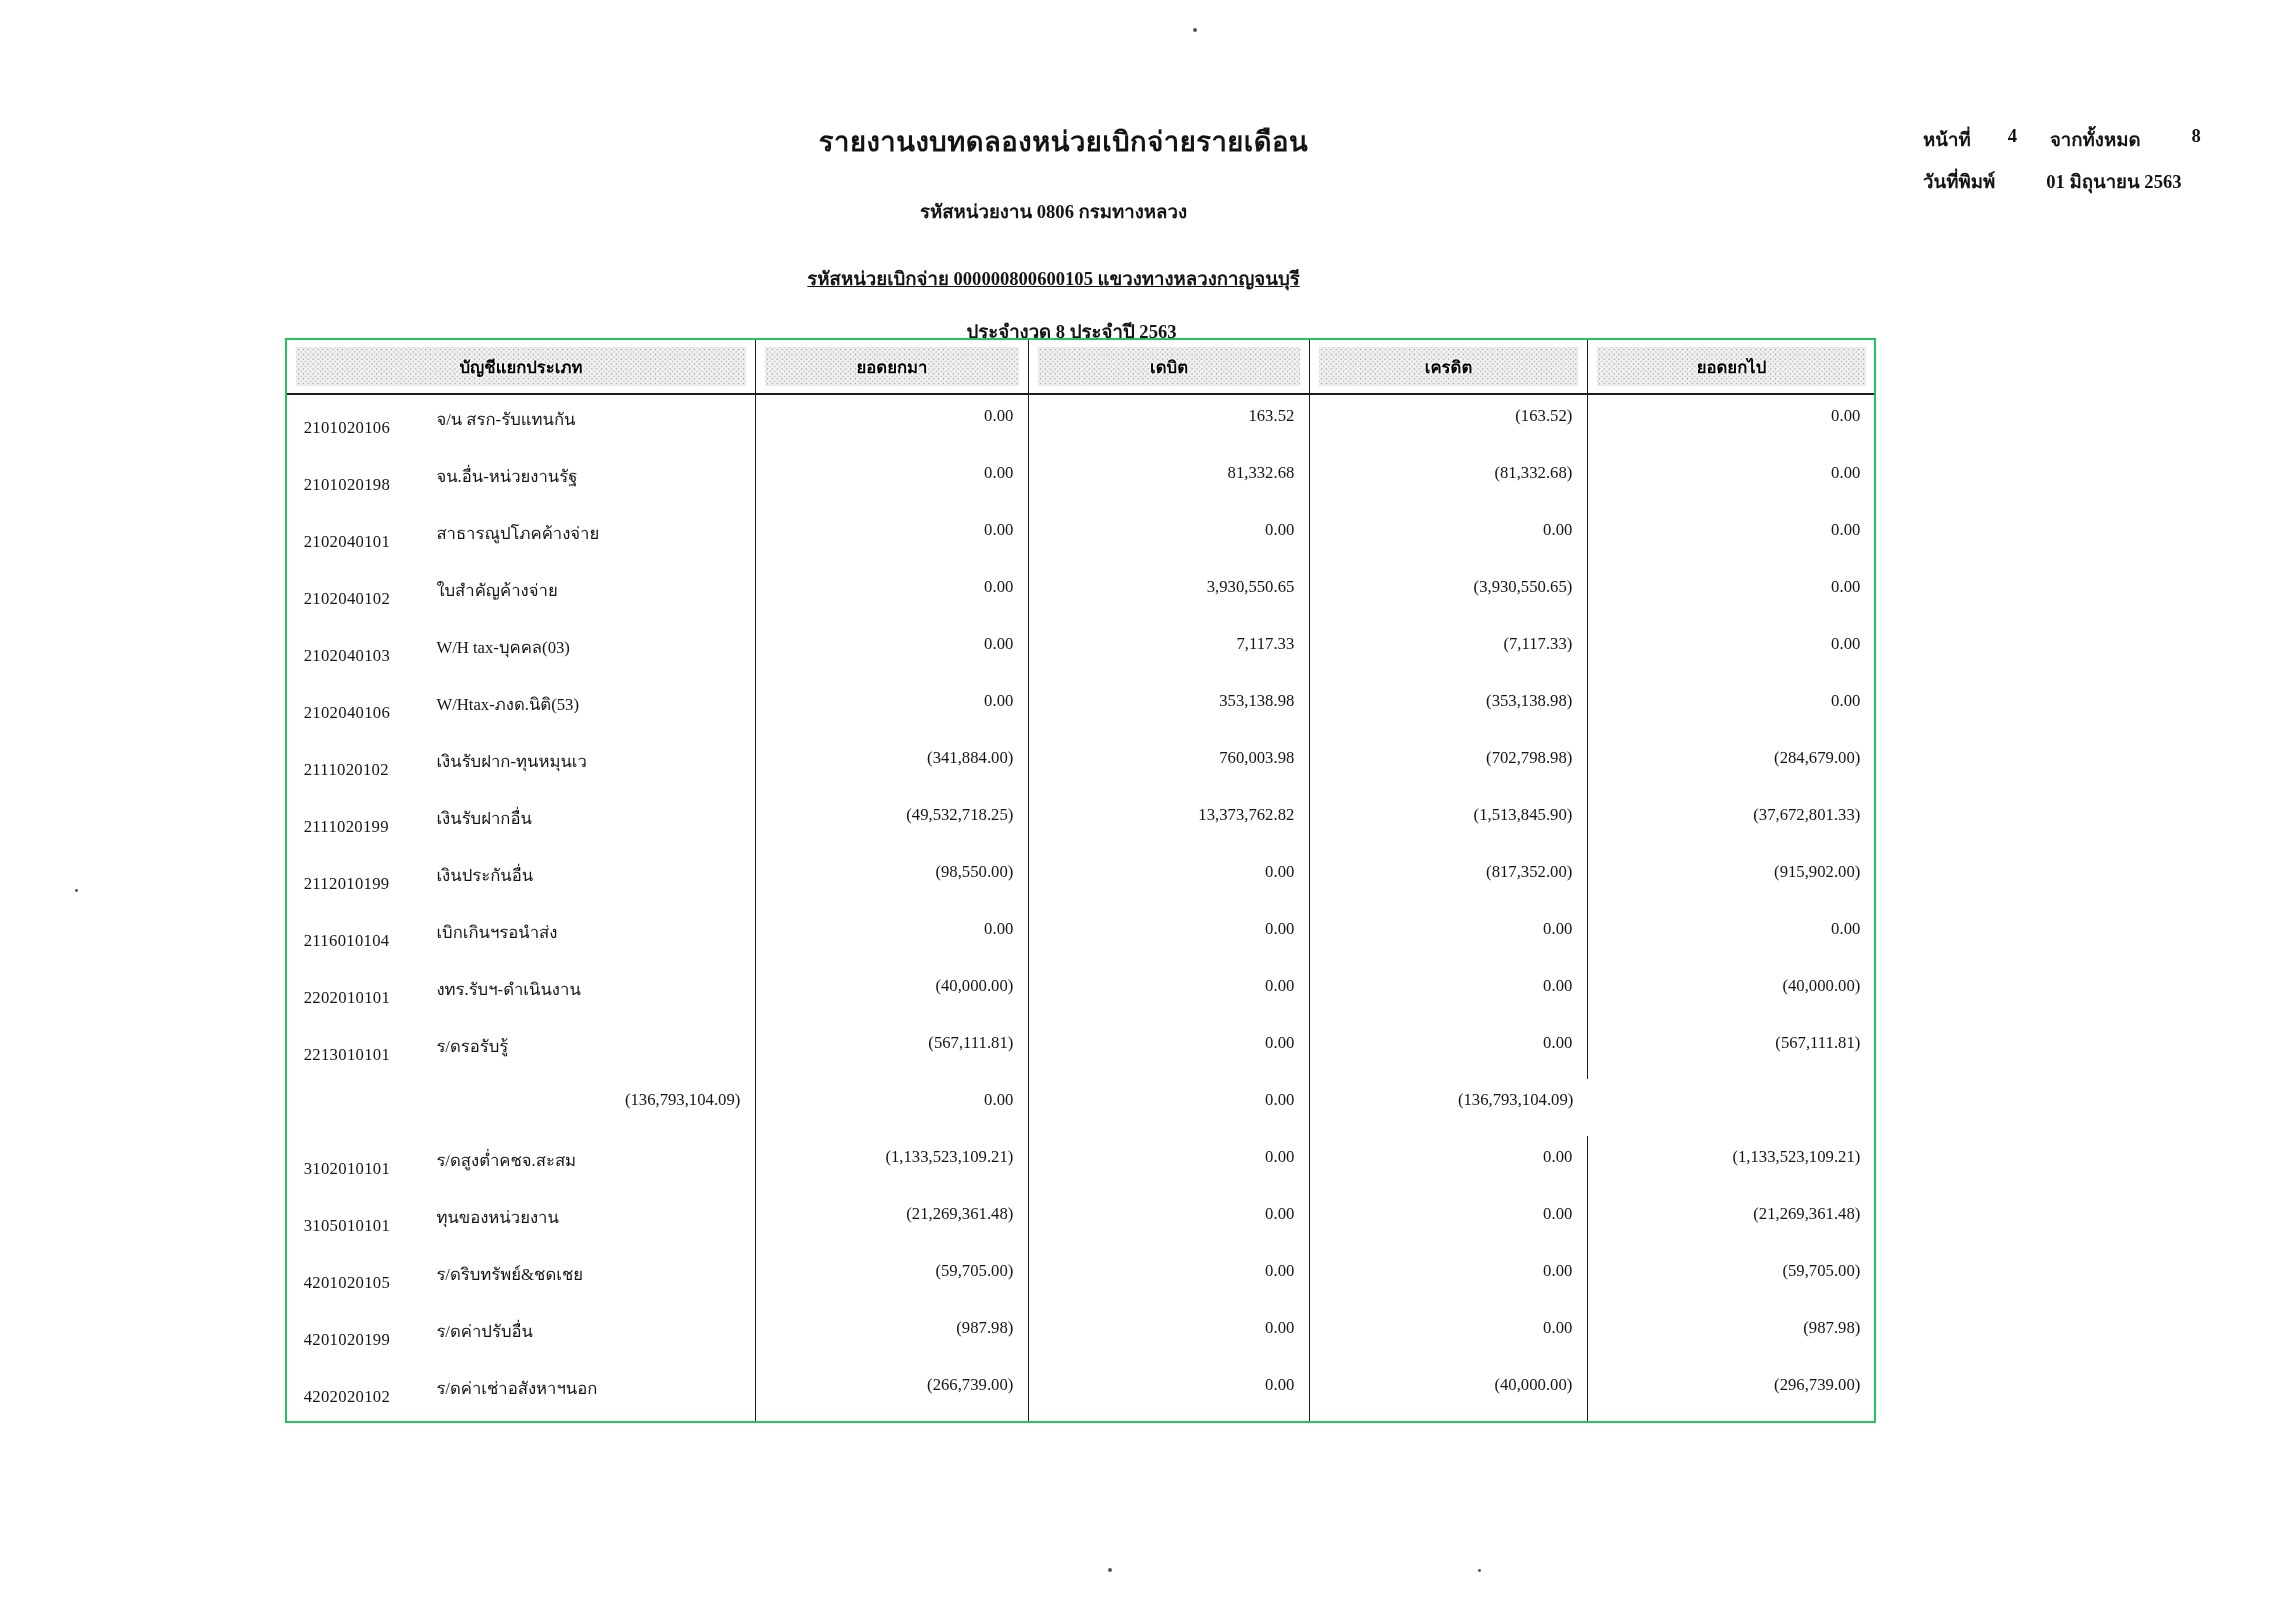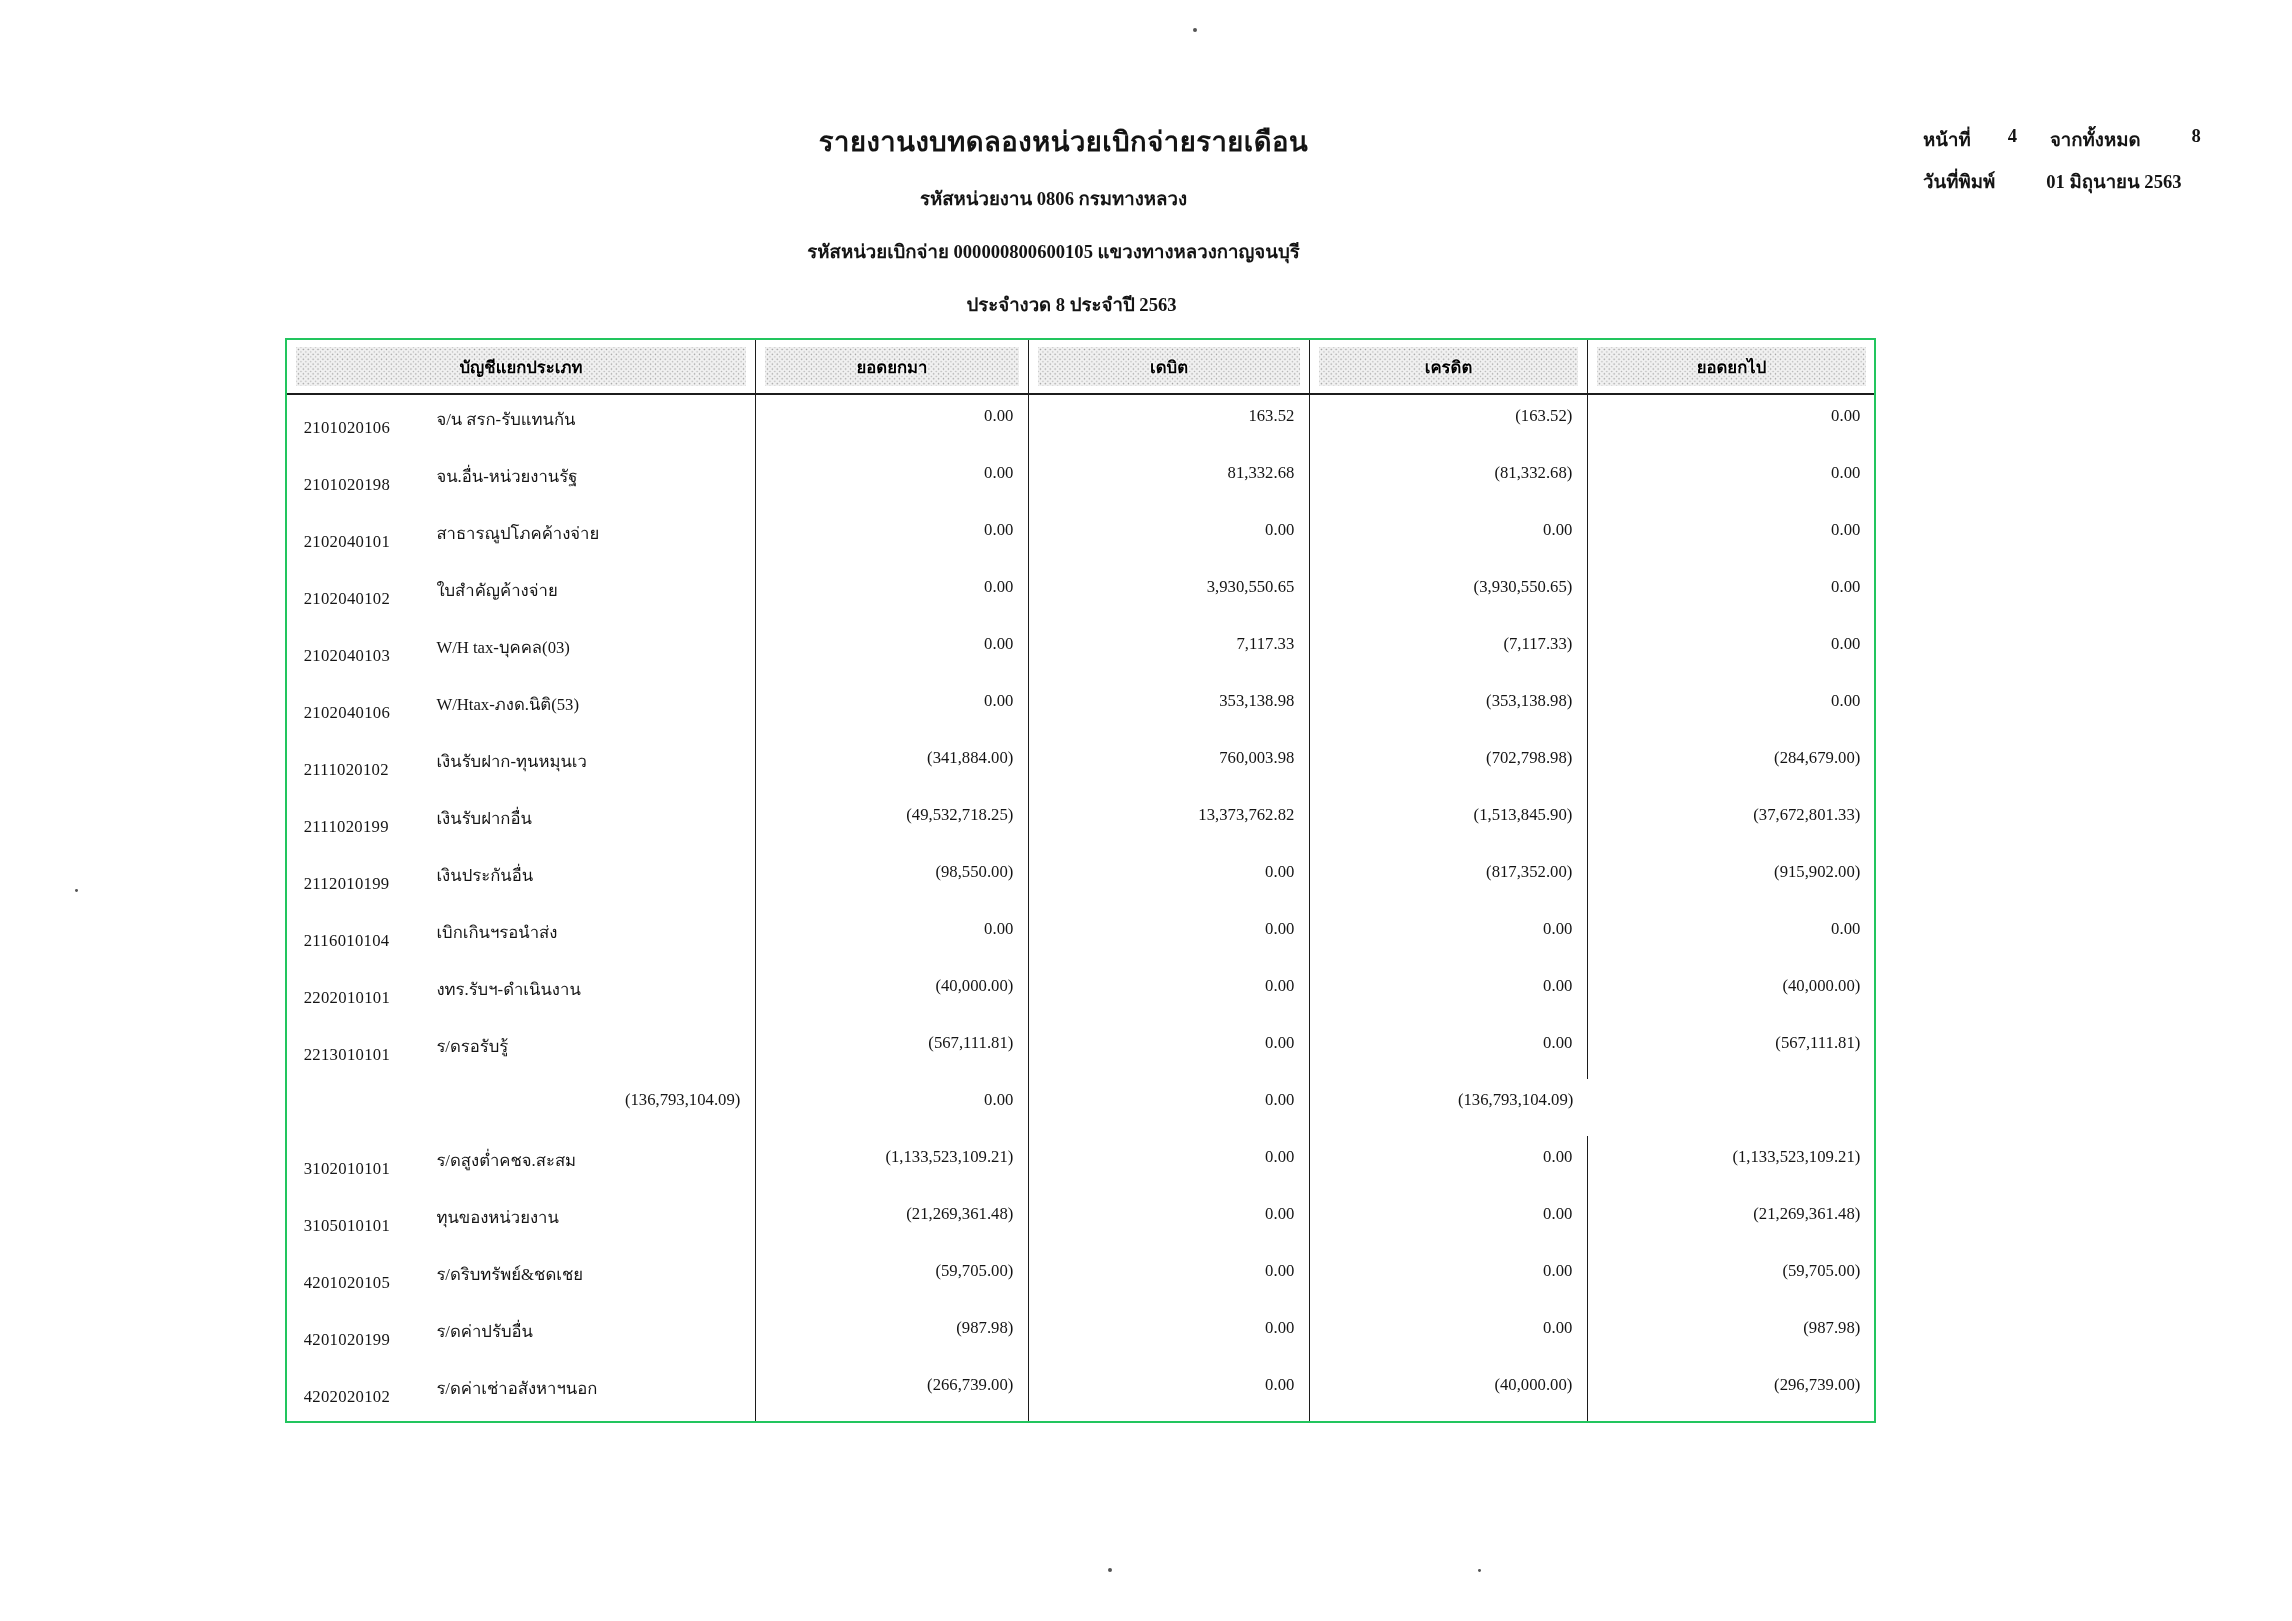--- a/index.html
+++ b/index.html
@@ -12,22 +12,22 @@
     color:#141414;
     overflow:hidden;
   }
 
   
   .head-block {
     position:absolute; top:120px; left:0; width:2107px;
     text-align:center;
   }
   .report-title { font-size:27.4px; font-weight:bold; letter-spacing:0.5px;margin-left:20px; }
-  .head-line { font-size:18.6px; font-weight:bold; margin-top:21px; }
-  .head-line.l2 { margin-top:24px; }
+  .head-line { font-size:18.6px; font-weight:bold; margin-top:34px; }
+  .head-line.l2 { margin-top:38px;text-decoration:underline; }
   .head-line.l3 { margin-top:23.5px;margin-left:36px; }
 
   
   .page-info {
     position:absolute; top:125px; left:1923px; width:323px;
     font-size:18.6px; font-weight:bold;
   }
   .page-info .row { display:flex; white-space:nowrap; margin-bottom:12.7px; }
   .page-info .lbl { }
   .pi-gap-s { display:inline-block; width:37px; }

